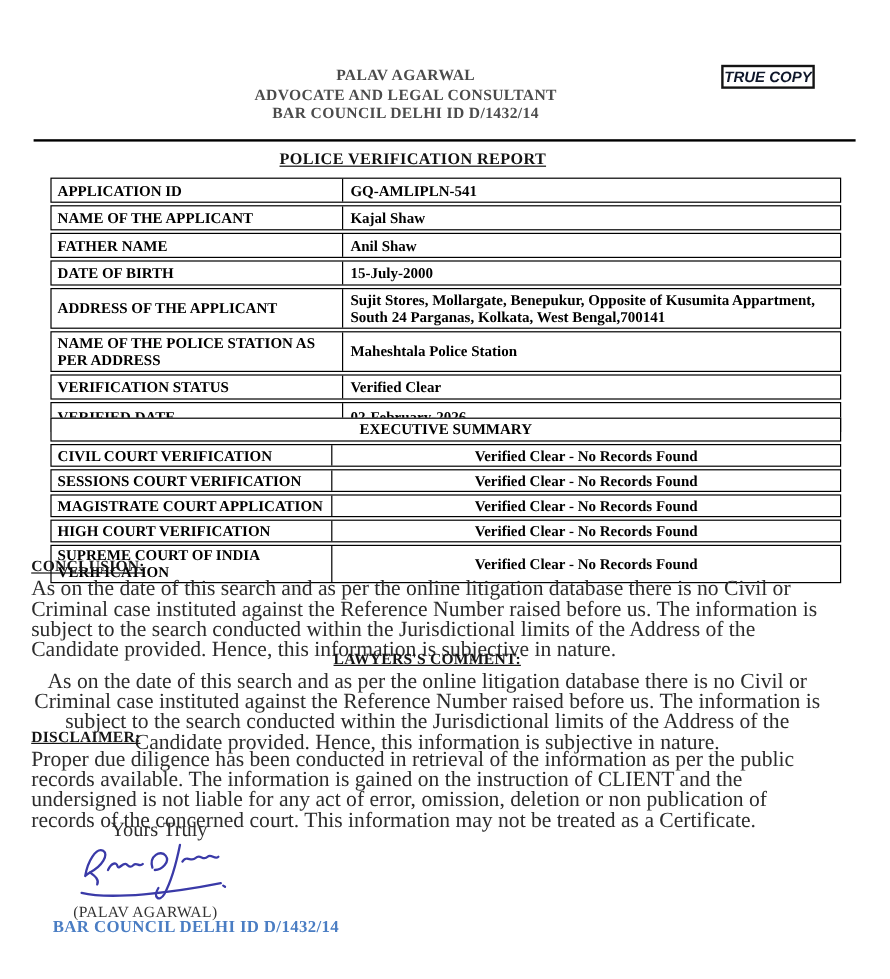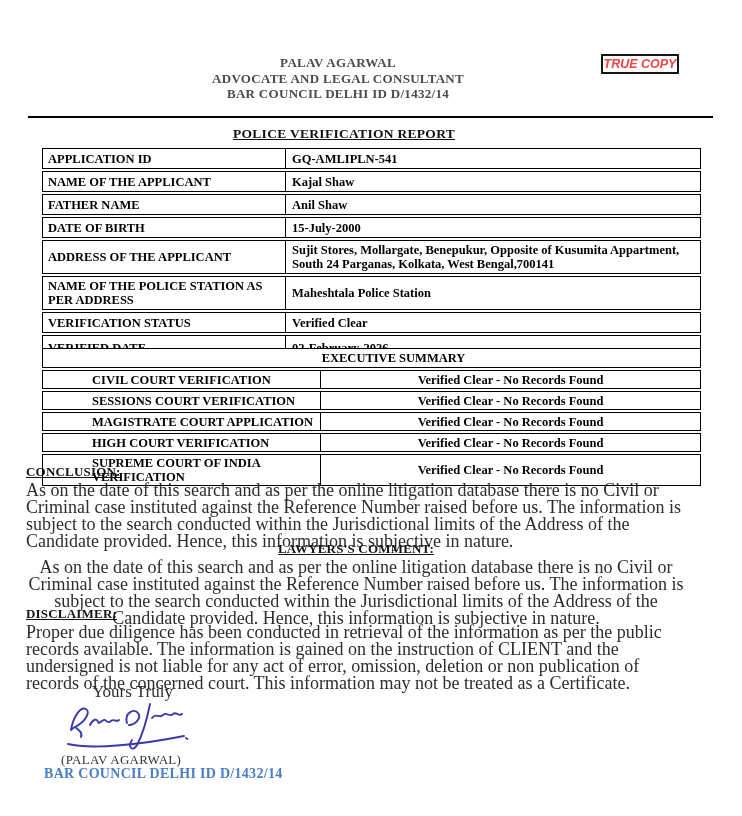--- a/index.html
+++ b/index.html
@@ -28,21 +28,21 @@
   
   .stamp {
     position: absolute;
     left: 601px; top: 54px;
     width: 78px; height: 20px;
     border: 2px solid #141414;
     font-family: "Liberation Sans", "DejaVu Sans", sans-serif;
     font-weight: bold;
     font-style: italic;
     font-size: 12.5px;
-    color: #ef4444;
+    color: #0f172a;
     display: flex; align-items: center; justify-content: center;
     background: #fff;
   }
 
   .rule {
     position: absolute;
     top: 116px; left: 28px; width: 685px;
     border-top: 2px solid #000;
   }
 
@@ -95,21 +95,21 @@
   .t-head { min-height: 20px; }
   .t-htitle {
     flex: 1;
     text-align: center;
     font-weight: bold;
     font-size: 12.5px;
     line-height: 16px;
     padding: 1px 4px;
     color: #000;
   }
-  .exec-table .t-row { min-height: 19px; padding-left: 44px; }
+  .exec-table .t-row { min-height: 19px; }
   .exec-table .t-label { width: 234px; padding: 1px 5px; }
   .exec-table .t-value { padding: 1px 6px; justify-content: center; text-align: right; }
 
   
   .section { position: absolute; left: 26px; width: 660px; }
   .sec1 { top: 464px; }
   .sec2 { top: 541px; text-align: center; }
   .sec3 { top: 606px; }
   .sec-head {
     font-weight: bold;

